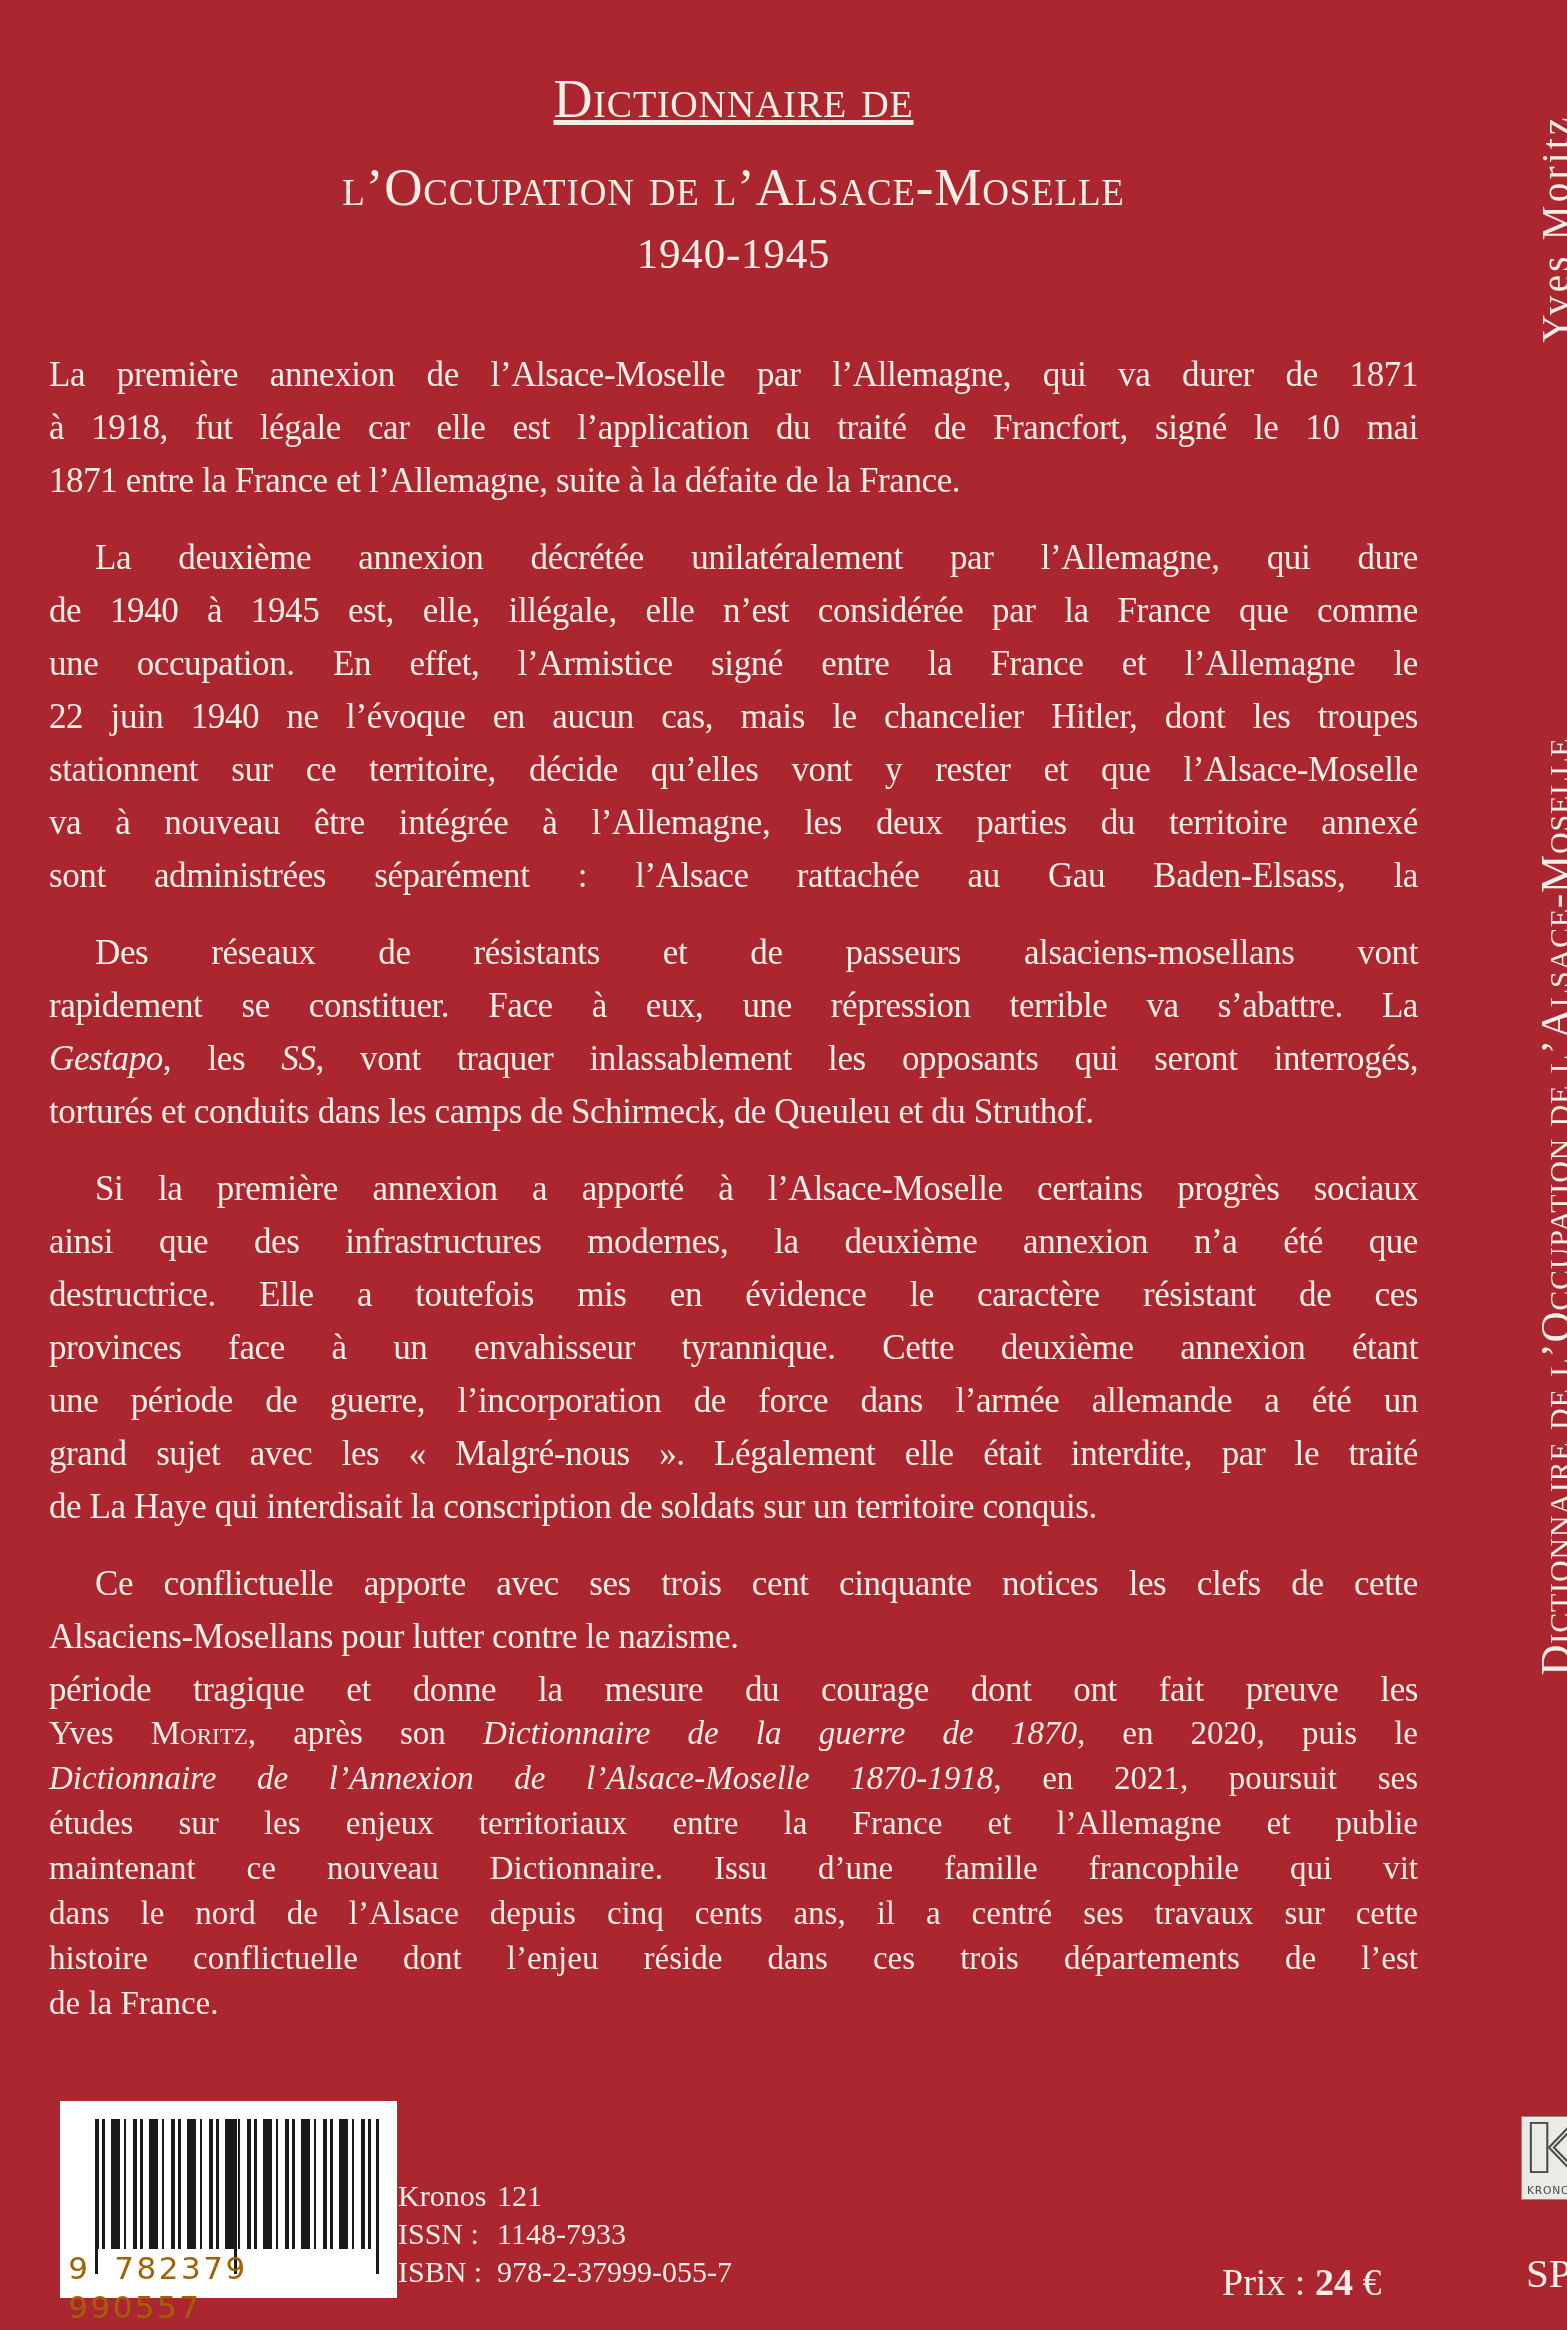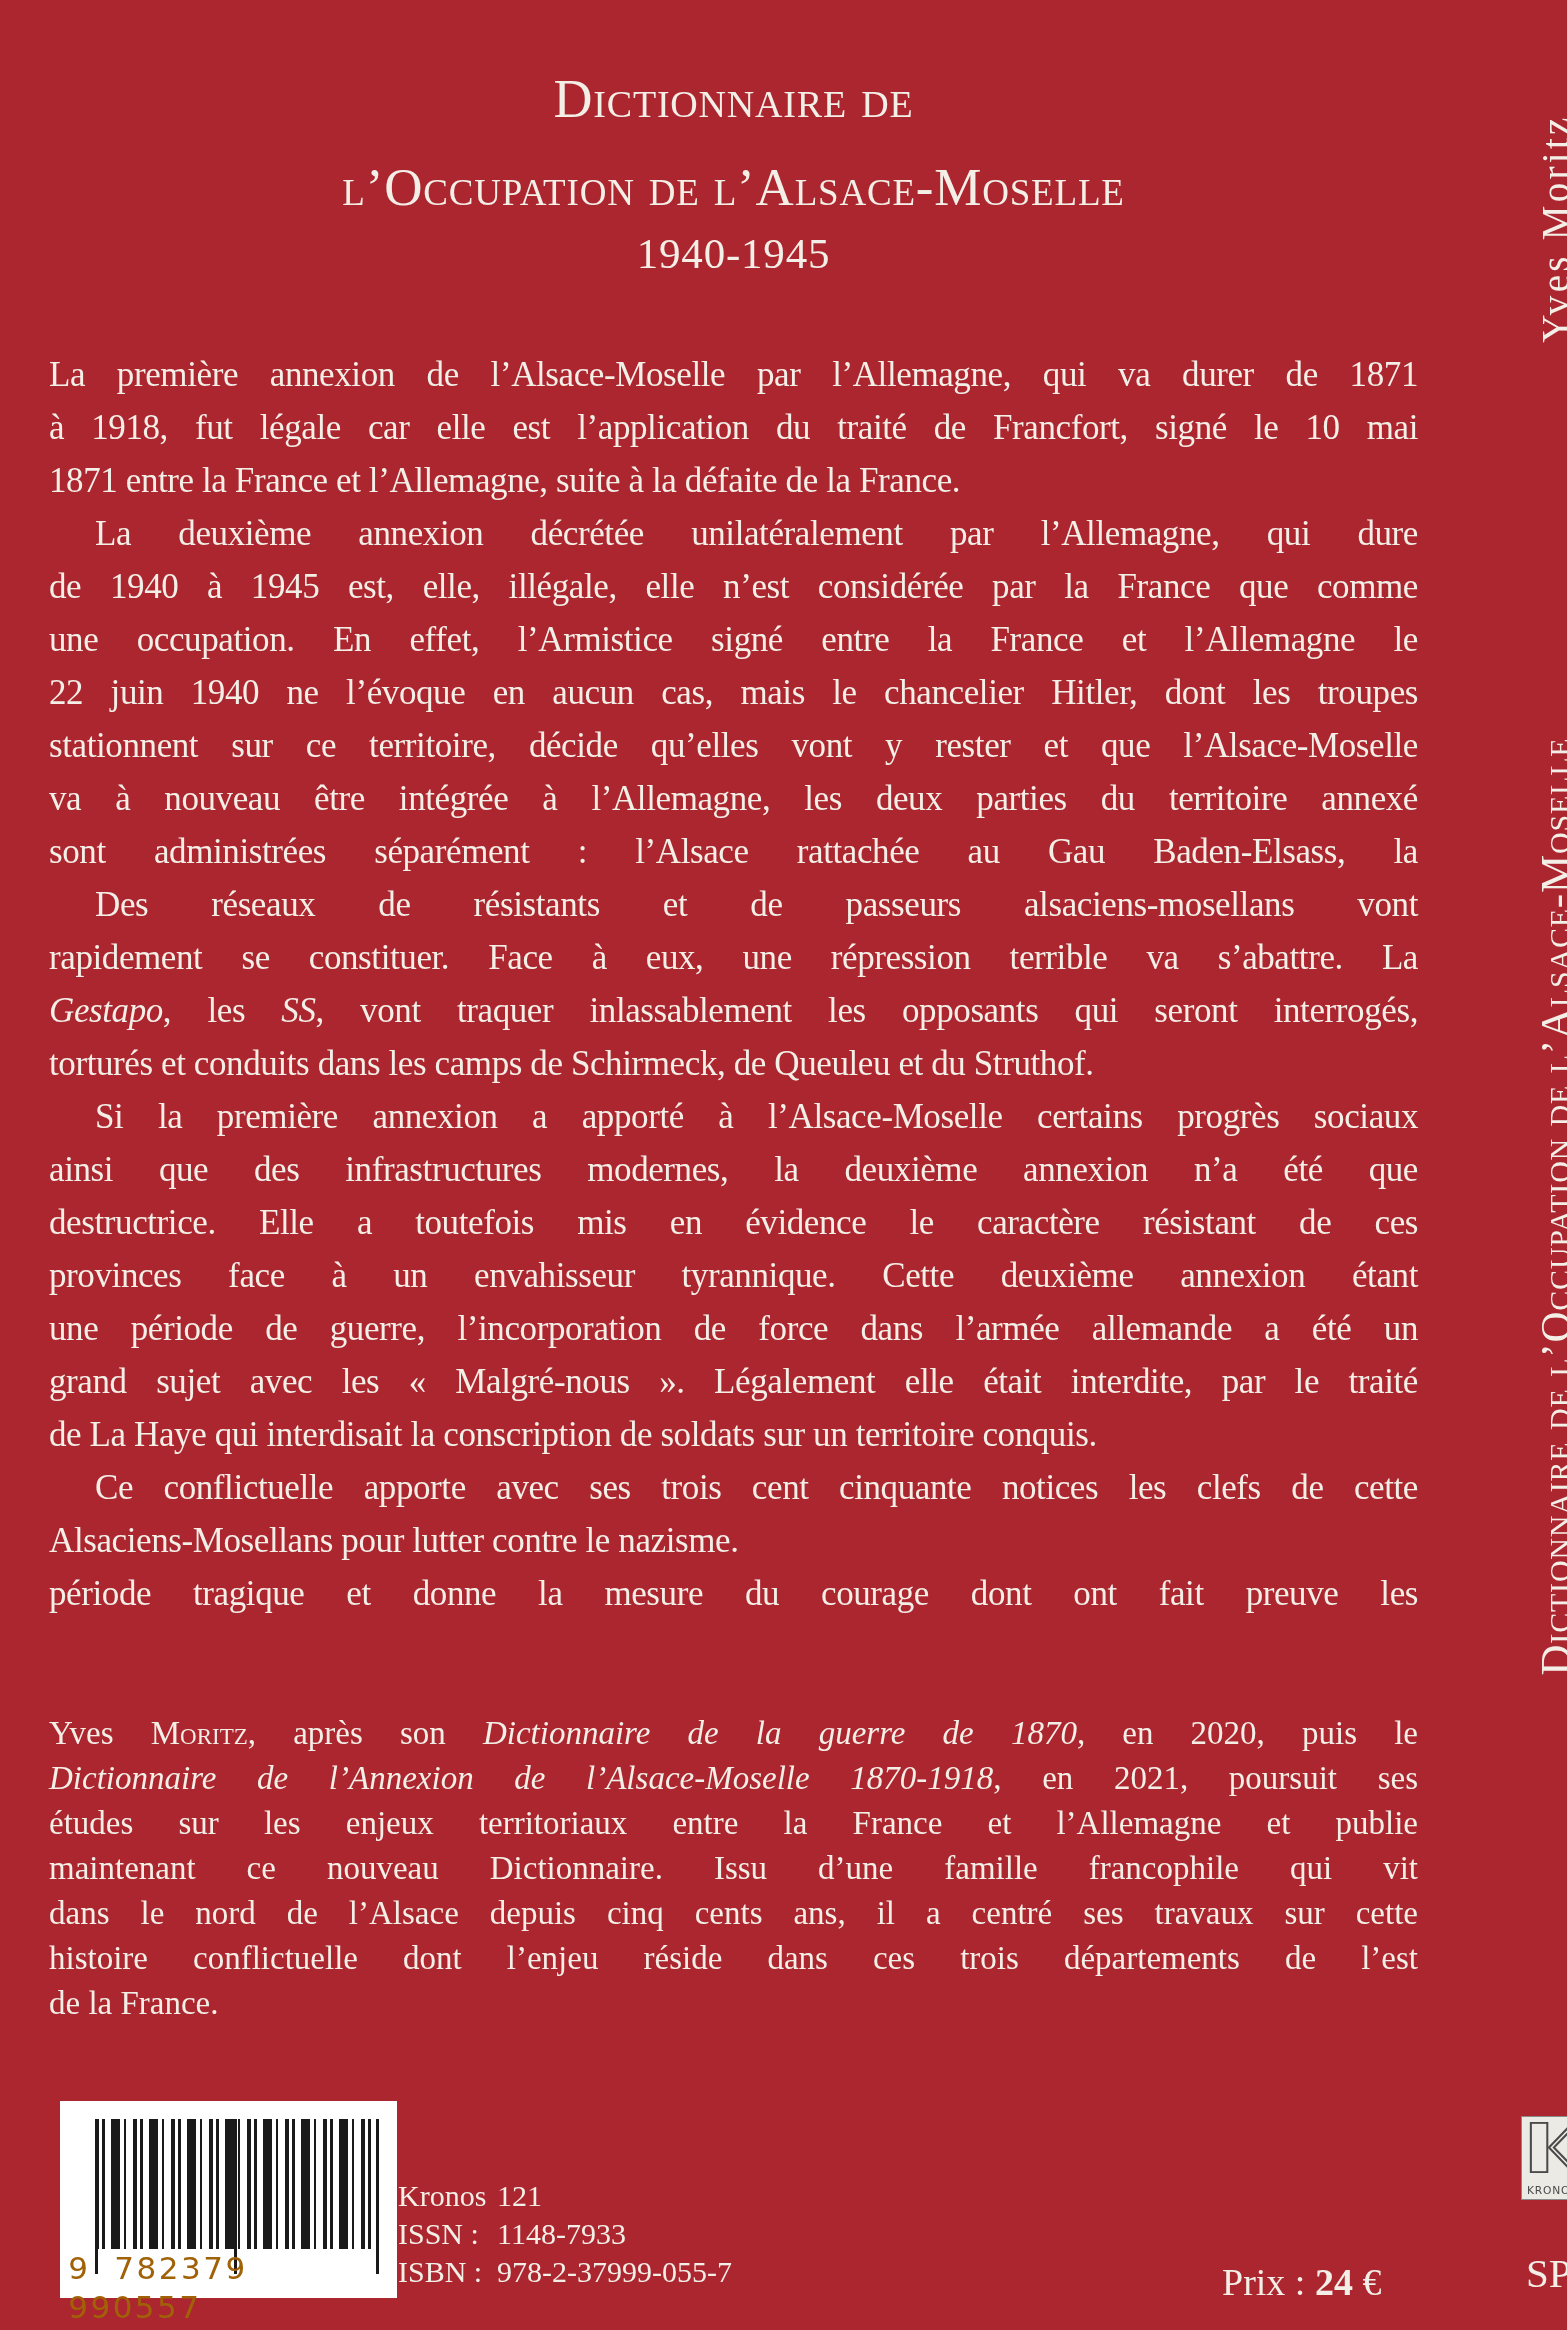--- a/index.html
+++ b/index.html
@@ -6,31 +6,31 @@
   body{background:#822; }
   #page{
     position:relative; width:1567px; height:2330px;
     background:#AC2630; overflow:hidden;
     font-family:"Liberation Serif", serif;
     color:#F3EFE7;
   }
   
   #title-block{position:absolute; left:49px; top:72px; width:1369px; text-align:center;}
   .title-line{font-variant:small-caps; letter-spacing:0.8px;}
-  #title-line1{font-size:54px; line-height:1.0; margin-bottom:35px;}
+  #title-line1{font-size:54px; line-height:1.0; margin-bottom:35px;text-decoration:underline;}
   #title-line2{font-size:53px; line-height:1.0; margin-bottom:18px;}
   #title-line3{font-size:43px; line-height:1.0;}
   
   #body-text{position:absolute; left:49px; top:348px; width:1369px;}
   #body-text .line{
     height:53px; line-height:53px; font-size:35px; letter-spacing:-0.4px;
     text-align:justify; text-align-last:justify; white-space:nowrap; overflow:visible;
   }
   #body-text .line.last{text-align:right; text-align-last:left;}
-  #body-text .line.indent{padding-left:46px;}
+  #body-text .line.indent{padding-left:46px;margin-top:24px;}
   
   #bio-text{position:absolute; left:49px; top:1711px; width:1369px;}
   #bio-text .line{
     height:45px; line-height:45px; font-size:33px; letter-spacing:0px;
     text-align:justify; text-align-last:justify; white-space:nowrap;
   }
   #bio-text .line.last{text-align:center; text-align-last:left;}
   .it{font-style:italic;}
   .sc{font-variant:small-caps;}
   .b{font-weight:bold;}

